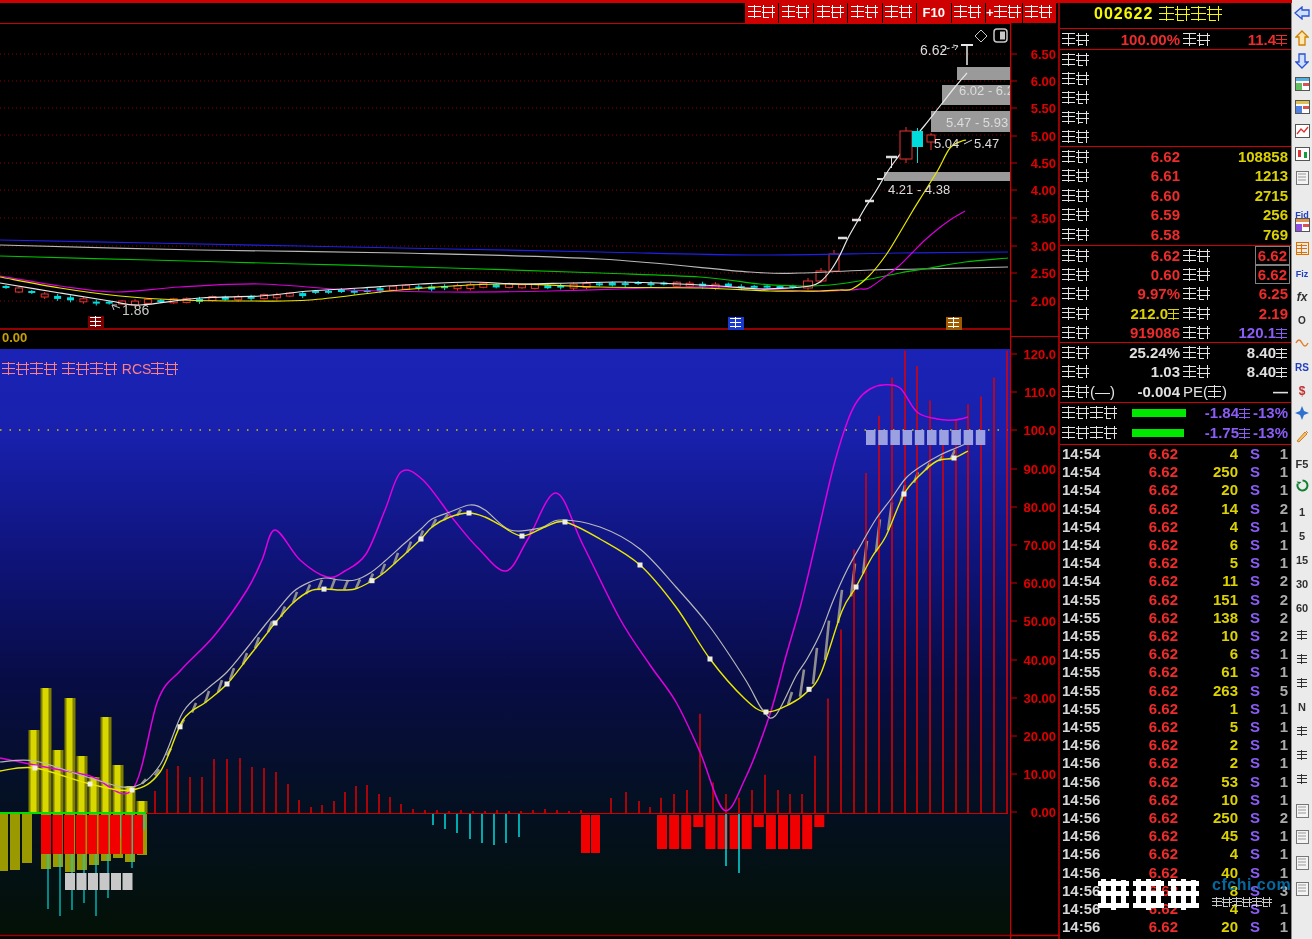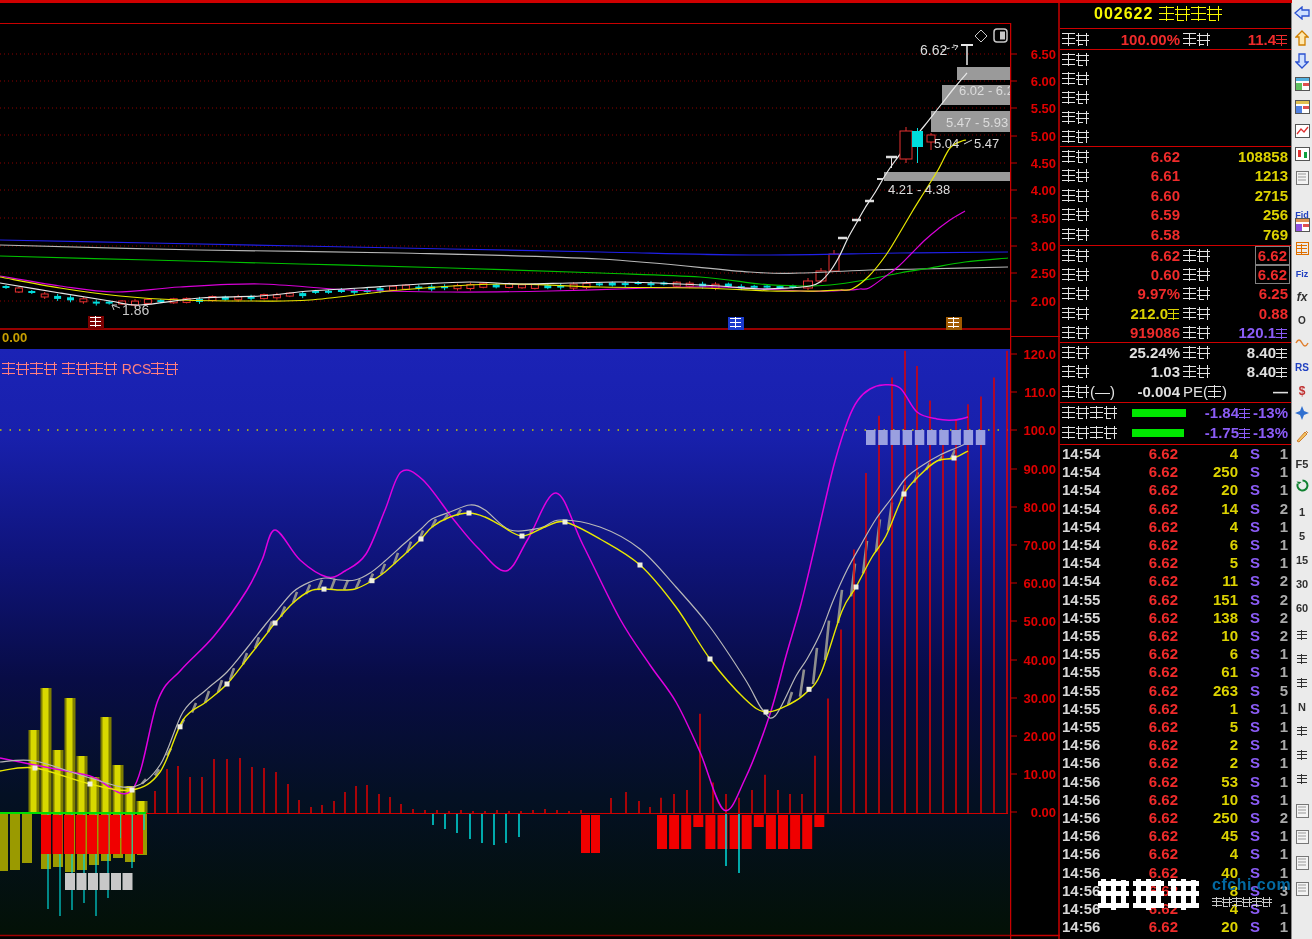--- a/index.html
+++ b/index.html
@@ -403,20 +403,31 @@
       <text x="46" y="703" fill="#e00000" font-size="13" font-weight="bold" text-anchor="end" style="font-family:'Liberation Sans',sans-serif">30.00</text>
       <line x1="1" y1="736" x2="7" y2="736" stroke="#c80000" stroke-width="1"></line>
       <text x="46" y="741" fill="#e00000" font-size="13" font-weight="bold" text-anchor="end" style="font-family:'Liberation Sans',sans-serif">20.00</text>
       <line x1="1" y1="774" x2="7" y2="774" stroke="#c80000" stroke-width="1"></line>
       <text x="46" y="779" fill="#e00000" font-size="13" font-weight="bold" text-anchor="end" style="font-family:'Liberation Sans',sans-serif">10.00</text>
       <line x1="1" y1="812" x2="7" y2="812" stroke="#c80000" stroke-width="1"></line>
       <text x="46" y="817" fill="#e00000" font-size="13" font-weight="bold" text-anchor="end" style="font-family:'Liberation Sans',sans-serif">0.00</text>
       <line x1="0" y1="336.5" x2="50" y2="336.5" stroke="#c80000" stroke-width="1"></line>
       <line x1="0" y1="935.5" x2="50" y2="935.5" stroke="#c80000" stroke-width="1.5"></line>
     </svg>
+<div id="menu" class="abs">
+      <div><i class="k  "></i><i class="k b "></i></div>
+      <div><i class="k  "></i><i class="k b "></i></div>
+      <div><i class="k  "></i><i class="k b "></i></div>
+      <div><i class="k  "></i><i class="k b "></i></div>
+      <div><i class="k  "></i><i class="k b "></i></div>
+      <div>F10</div>
+      <div><i class="k  "></i><i class="k b "></i></div>
+      <div>+<i class="k  "></i><i class="k b "></i></div>
+      <div><i class="k  "></i><i class="k b "></i></div>
+    </div>
 <div class="badge" style="left:88px;top:316px;background:#7a0000"><i class="k  s"></i></div>
     <div class="badge" style="left:728px;top:317px;background:#1a3acc"><i class="k  s"></i></div>
     <div class="badge" style="left:946px;top:317px;background:#a05a00"><i class="k  s"></i></div>
     <div class="abs" style="left:2px;top:361px;color:#ff8080;font-size:14px;white-space:nowrap"><i class="k  "></i><i class="k b "></i><i class="k  "></i><i class="k b "></i> <i class="k  "></i><i class="k b "></i><i class="k  "></i><i class="k b "></i> RCS<i class="k  "></i><i class="k b "></i></div>
 <div id="panel" class="abs">
       <div class="abs" style="left:34px;top:5px;color:#f7f700;font-size:16px;font-weight:bold;letter-spacing:1px">002622 <i class="k  t"></i><i class="k b t"></i><i class="k  t"></i><i class="k b t"></i></div>
       <div class="sep" style="top:27.5px"></div>
       <div class="r" style="top:29.5px;height:19px;line-height:19px">
         <span class="lab"><i class="k  "></i><i class="k b "></i></span>
         <span class="v1 red">100.00%</span>
@@ -481,21 +492,21 @@
       <div class="r" style="top:284.4px;height:19px;line-height:19px">
         <span class="lab"><i class="k  "></i><i class="k b "></i></span>
         <span class="v1 red">9.97%</span>
         <span class="l2"><i class="k  "></i><i class="k b "></i></span>
         <span class="v2 red">6.25</span>
       </div>
       <div class="r" style="top:303.6px;height:19px;line-height:19px">
         <span class="lab"><i class="k  "></i><i class="k b "></i></span>
         <span class="v1 yel">212.0<i class="k  s"></i></span>
         <span class="l2"><i class="k  "></i><i class="k b "></i></span>
-        <span class="v2 red">0.88</span>
+        <span class="v2 red">2.19</span>
       </div>
       <div class="r" style="top:322.8px;height:19px;line-height:19px">
         <span class="lab"><i class="k  "></i><i class="k b "></i></span>
         <span class="v1 red">919086</span>
         <span class="l2"><i class="k  "></i><i class="k b "></i></span>
         <span class="v2 grn">120.1<i class="k  s"></i></span>
       </div>
       <div class="sep" style="top:341.5px"></div>
       <div class="r" style="top:343.0px;height:19px;line-height:19px">
         <span class="lab"><i class="k  "></i><i class="k b "></i></span>

